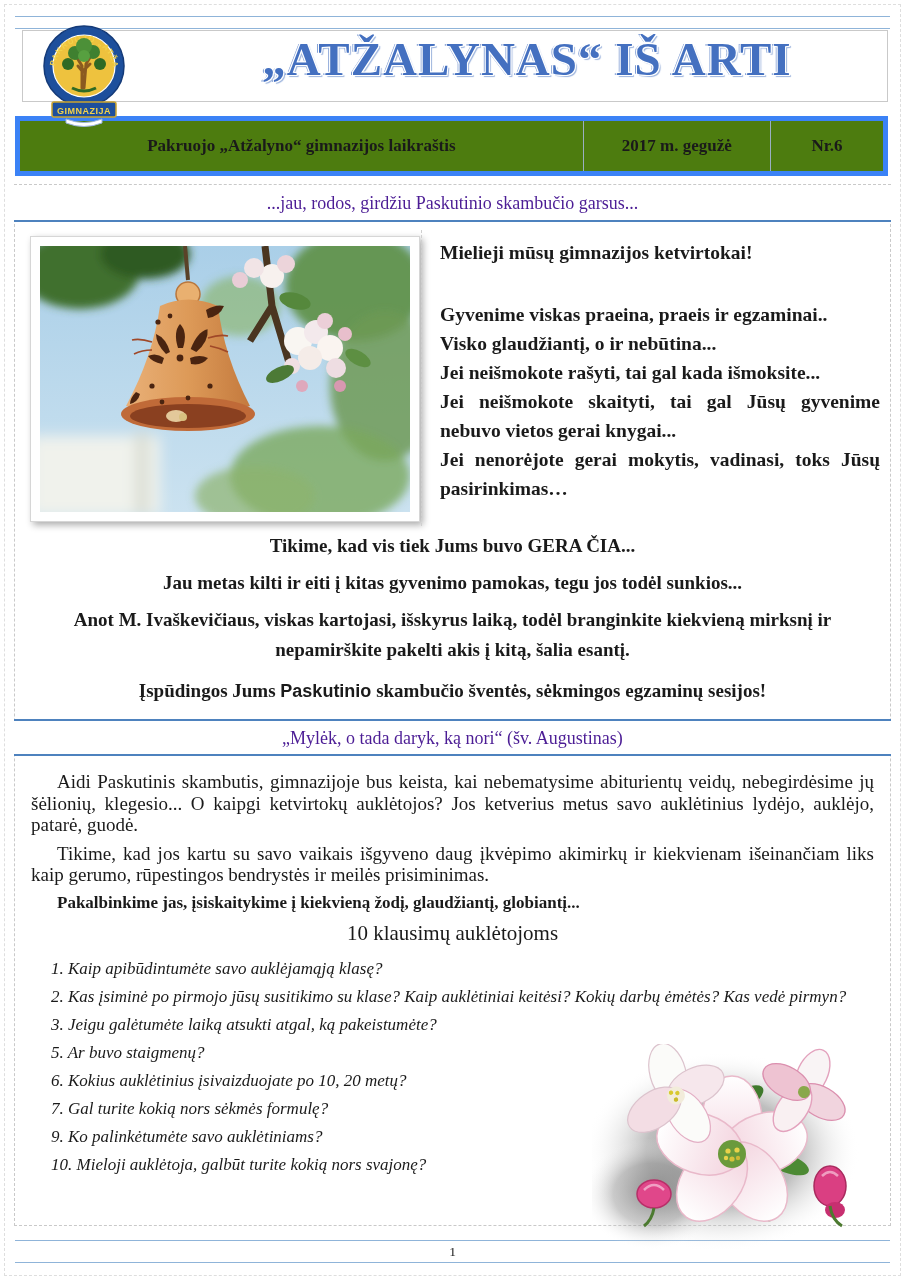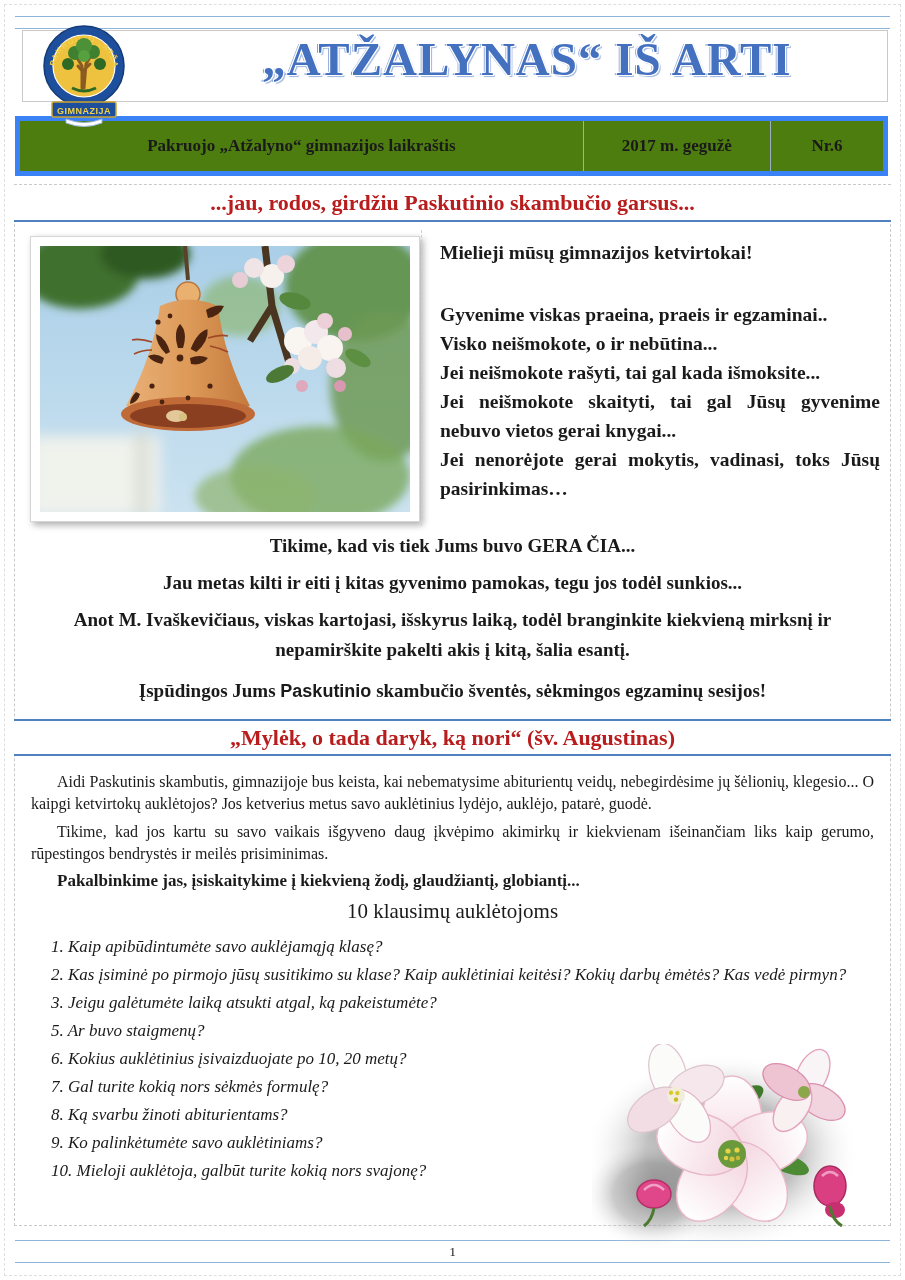--- a/index.html
+++ b/index.html
@@ -25,21 +25,21 @@
         font-weight:bold;font-size:17px;}
   .issue-cell.c1{flex:0 0 65.2%;}
   .issue-cell.c2{flex:0 0 21.6%;border-left:1px solid #9aafc2;}
   .issue-cell.c3{flex:1 1 auto;border-left:1px solid #9aafc2;}
   
   .content-frame{position:absolute;left:14px;top:184px;width:877px;height:1042px;
         border-left:1px dashed #c9c9c9;border-right:1px dashed #c9c9c9;
         border-bottom:1px dashed #c9c9c9;box-sizing:border-box;pointer-events:none;}
   
   .sec-heading{position:absolute;left:14px;width:877px;box-sizing:border-box;
-        text-align:center;color:#b91c1c;font-weight:bold;font-size:22px;background:#fff;}
+        text-align:center;color:#4c1d95;font-weight:normal;font-size:18px;background:#fff;}
   .sec-heading.h1{top:184px;height:38px;line-height:36px;
         border-top:1px dashed #c9c9c9;border-bottom:2px solid #4e82be;}
   .sec-heading.h2{top:719px;height:37px;line-height:34px;
         border-top:2px solid #4e82be;border-bottom:2px solid #4e82be;}
   
   .bell-figure{position:absolute;left:30px;top:236px;width:390px;height:286px;
         box-sizing:border-box;background:#fff;border:1px solid #d6d6d6;padding:9px;
         box-shadow:3px 3px 7px rgba(0,0,0,.33);margin:0;}
   .bell-figure svg{display:block;width:370px;height:266px;}
   .col-divider{position:absolute;left:421px;top:230px;height:296px;width:0;
@@ -52,21 +52,21 @@
   
   .mid-block{position:absolute;left:14px;top:531px;width:877px;box-sizing:border-box;}
   .center-lines p{margin:0 0 7px 0;padding:0 52px;text-align:center;
         font-weight:bold;font-size:19px;line-height:30px;}
   .wish{margin:15px 0 0 0;text-align:center;font-size:19px;font-weight:bold;}
   .wish .sans{font-family:"Liberation Sans", sans-serif;font-size:18px;}
   .signature{margin:20px 24px 0 0;text-align:right;font-weight:bold;font-size:18px;}
   
   .body-sec{position:absolute;left:14px;top:757px;width:877px;box-sizing:border-box;
         padding:14px 17px 0 17px;}
-  .body-sec p.para{font-size:16px;line-height:21.5px;text-indent:26px;
+  .body-sec p.para{font-size:19px;line-height:21.5px;text-indent:26px;
         text-align:justify;margin:0 0 7px 0;}
   .callout{font-weight:bold;font-size:17px;text-indent:26px;margin:2px 0 8px 0;}
   .subheading{text-align:center;font-size:21px;margin:0 0 11px 0;}
   .questions p{font-style:italic;font-size:17px;line-height:24px;margin:0 0 4px 0;
         text-indent:20px;text-align:justify;}
   
   .flower-figure{position:absolute;left:592px;top:1044px;width:288px;height:208px;
         z-index:3;margin:0;}
   .flower-figure svg{display:block;width:288px;height:208px;}
   
@@ -212,21 +212,21 @@
         <circle cx="143" cy="171" r="4" fill="#d8c080"></circle>
       </g>
     </svg>
   </figure>
   <div class="col-divider"></div>
 
   <div class="right-col">
     <p class="greeting">Mielieji mūsų gimnazijos ketvirtokai!</p>
     <div class="message">
       <p>Gyvenime viskas praeina, praeis ir egzaminai..</p>
-      <p>Visko neišmokote, o ir nebūtina...</p>
+      <p>Visko glaudžiantį, o ir nebūtina...</p>
       <p>Jei neišmokote rašyti, tai gal kada išmoksite...</p>
       <p>Jei neišmokote skaityti, tai gal Jūsų gyvenime nebuvo vietos gerai knygai...</p>
       <p>Jei nenorėjote gerai mokytis, vadinasi, toks Jūsų pasirinkimas…</p>
     </div>
   </div>
 
   <div class="mid-block">
     <div class="center-lines">
       <p>Tikime, kad vis tiek Jums buvo GERA ČIA...</p>
       <p>Jau metas kilti ir eiti į kitas gyvenimo pamokas, tegu jos todėl sunkios...</p>
@@ -243,21 +243,20 @@
     <p class="para">Tikime, kad jos kartu su savo vaikais išgyveno daug įkvėpimo akimirkų ir kiekvienam išeinančiam liks kaip gerumo, rūpestingos bendrystės ir meilės prisiminimas.</p>
     <p class="callout">Pakalbinkime jas, įsiskaitykime į kiekvieną žodį, glaudžiantį, globiantį...</p>
     <p class="subheading">10 klausimų auklėtojoms</p>
     <div class="questions">
       <p>1. Kaip apibūdintumėte savo auklėjamąją klasę?</p>
       <p>2. Kas įsiminė po pirmojo jūsų susitikimo su klase? Kaip auklėtiniai keitėsi? Kokių darbų ėmėtės? Kas vedė pirmyn?</p>
       <p>3. Jeigu galėtumėte laiką atsukti atgal, ką pakeistumėte?</p>
       <p>5. Ar buvo staigmenų?</p>
       <p>6. Kokius auklėtinius įsivaizduojate po 10, 20 metų?</p>
       <p>7. Gal turite kokią nors sėkmės formulę?</p>
-      <p>8. Ką svarbu žinoti abiturientams?</p>
       <p>9. Ko palinkėtumėte savo auklėtiniams?</p>
       <p>10. Mieloji auklėtoja, galbūt turite kokią nors svajonę?</p>
     </div>
   </div>
 
   <figure class="flower-figure">
     <svg viewBox="0 0 288 208">
       <defs>
         <radialGradient id="shadowG" cx="0.5" cy="0.5" r="0.5">
           <stop offset="0" stop-color="#6e6e6e" stop-opacity="0.85"></stop>

